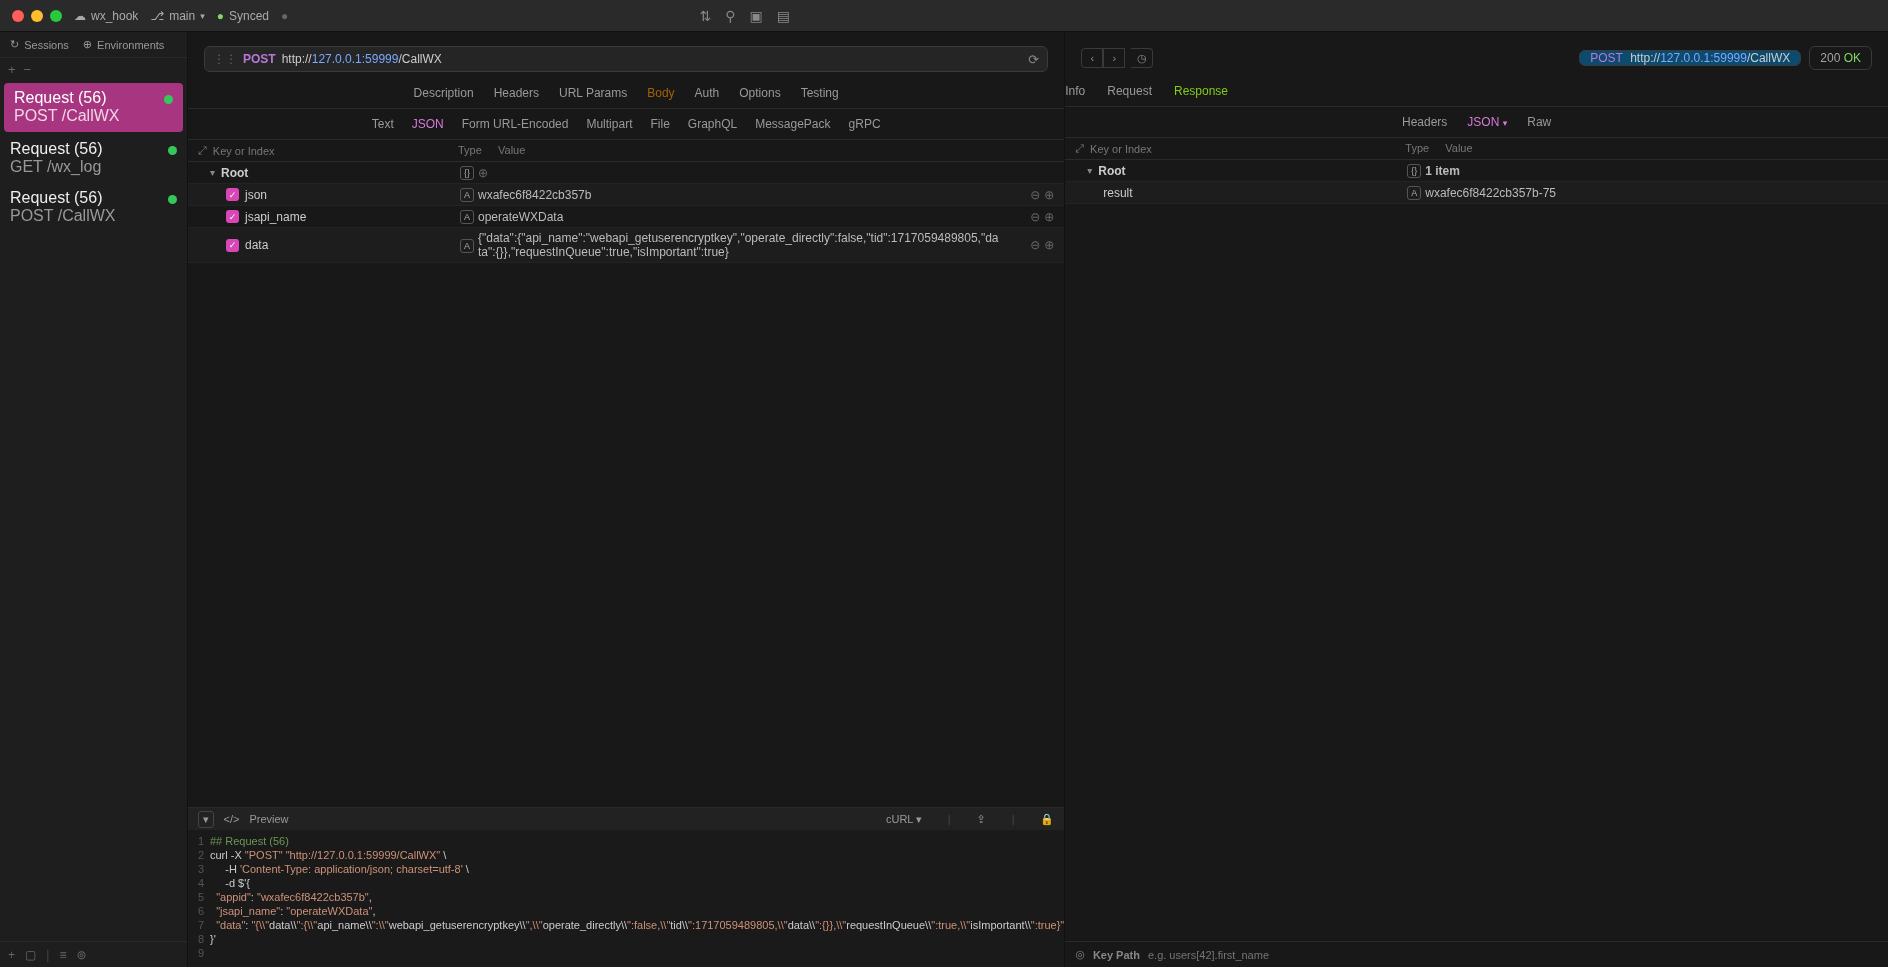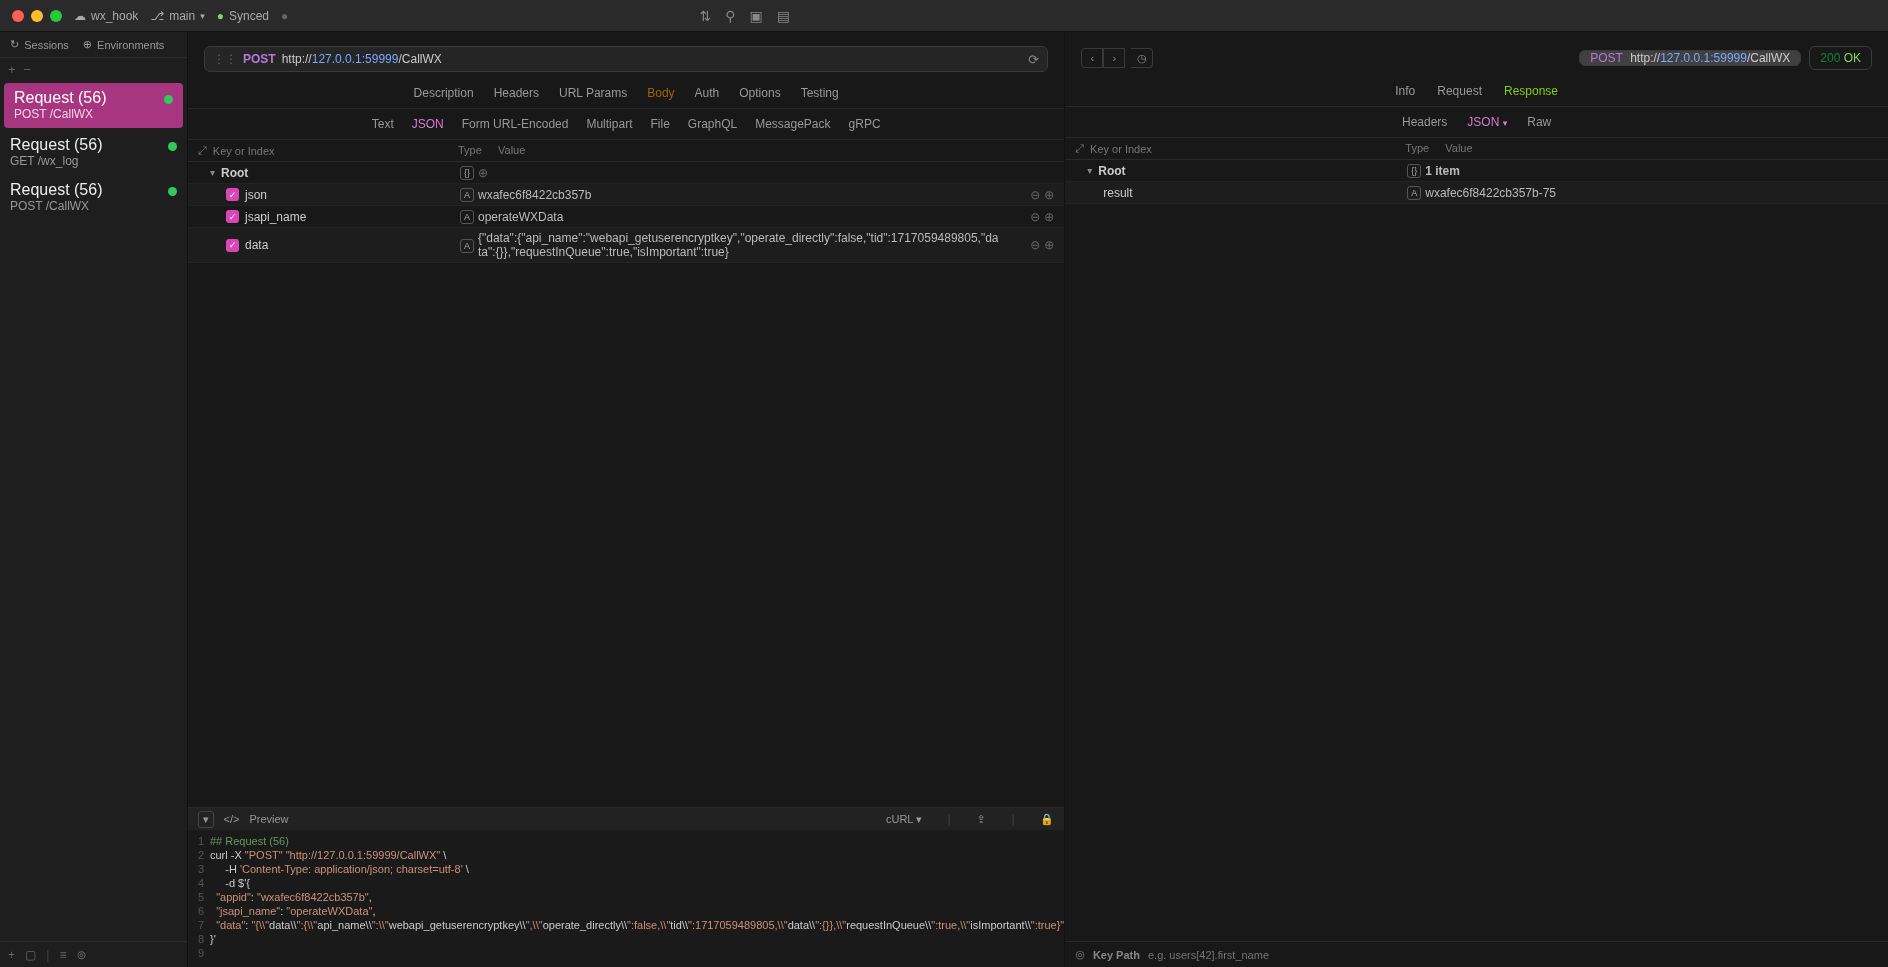--- a/index.html
+++ b/index.html
@@ -19,21 +19,21 @@
 .main{display:flex;height:calc(100% - 32px)}
 .sidebar{width:188px;background:#1e1e1e;border-right:1px solid #111;display:flex;flex-direction:column}
 .side-head{height:26px;display:flex;align-items:center;gap:14px;padding:0 10px;color:#999;font-size:11px;border-bottom:1px solid #2a2a2a}
 .side-head .link{display:flex;align-items:center;gap:5px}
 .side-tools{display:flex;gap:8px;padding:4px 8px;color:#666;font-size:13px}
 .reqs{flex:1;overflow:auto}
 .req-item{padding:6px 10px;border-bottom:1px solid transparent;position:relative}
 .req-item.active{background:#a8357f;border-radius:4px;margin:2px 4px}
 .req-item .nm{font-size:16px;color:#eee}
 .req-item.active .nm{color:#fff}
-.req-item .sub{font-size:12px;color:#999}
+.req-item .sub{font-size:16px;color:#999}
 .req-item.active .sub{color:#f2d4e7}
 .req-dot{position:absolute;right:10px;top:12px;width:9px;height:9px;border-radius:50%;background:#34c759}
 .side-foot{height:26px;border-top:1px solid #2a2a2a;display:flex;align-items:center;padding:0 8px;gap:10px;color:#666}
 .center{flex:0 0 614px;display:flex;flex-direction:column;background:#181818;border-right:1px solid #111}
 .urlrow{padding:14px 16px 10px}
 .urlbar{display:flex;align-items:center;background:#252525;border:1px solid #3a3a3a;border-radius:6px;height:26px;padding:0 8px;gap:6px}
 .method{color:#b878d8;font-weight:600;font-size:12px}
 .url{flex:1;color:#ccc;font-size:12px;font-family:ui-monospace,monospace}
 .url .ip{color:#7aa7ff}
 .reload{color:#888;font-size:13px}
@@ -67,24 +67,24 @@
 .cl .tx{white-space:pre;color:#ccc}
 .str{color:#ce9178}.cmt{color:#6a9955}
 .right{flex:1;display:flex;flex-direction:column;background:#181818}
 .r-top{padding:14px 16px 8px;display:flex;align-items:center;gap:10px}
 .r-nav{display:flex;gap:0}
 .r-nav span{border:1px solid #3a3a3a;width:22px;height:20px;display:flex;align-items:center;justify-content:center;color:#888;font-size:11px}
 .r-nav span:first-child{border-radius:4px 0 0 4px}
 .r-nav span:last-child{border-radius:0 4px 4px 0;border-left:none}
 .r-nav .clk{border-radius:4px;margin-left:6px}
 .r-pill{margin-left:auto;display:flex;align-items:center;gap:8px}
-.r-pill .box{background:#404040;border:1px solid #3a3a3a;border-radius:6px;padding:0 10px;font-size:12px;font-family:ui-monospace,monospace}
+.r-pill .box{background:#0c4a6e;border:1px solid #3a3a3a;border-radius:6px;padding:0 10px;font-size:12px;font-family:ui-monospace,monospace}
 .r-pill .stat{border:1px solid #3a3a3a;border-radius:6px;padding:4px 10px;font-size:12px}
-.stat .n{color:#15803d}.stat .ok{color:#7fd862}
-.r-tabs{display:flex;gap:22px;justify-content:center;padding:6px 0 8px;font-size:12px;color:#999;border-bottom:1px solid #2a2a2a}
+.stat .n{color:#a3a3a3}.stat .ok{color:#7fd862}
+.r-tabs{display:flex;gap:22px;padding:6px 0 8px;font-size:12px;color:#999;border-bottom:1px solid #2a2a2a}
 .r-tabs span.active{color:#84cc16}
 .r-sub{display:flex;gap:20px;justify-content:center;padding:8px 0;font-size:12px;color:#999;border-bottom:1px solid #2a2a2a}
 .r-sub span.active{color:#d67ad6}
 .r-tree{flex:1}
 .r-foot{height:26px;border-top:1px solid #2a2a2a;display:flex;align-items:center;padding:0 10px;gap:8px;color:#888;font-size:11px}
 .r-foot input{background:transparent;border:none;color:#888;font-size:11px;outline:none;flex:1}
 .cloud-ic{font-size:12px}
 </style>
 </head>
 <body>

